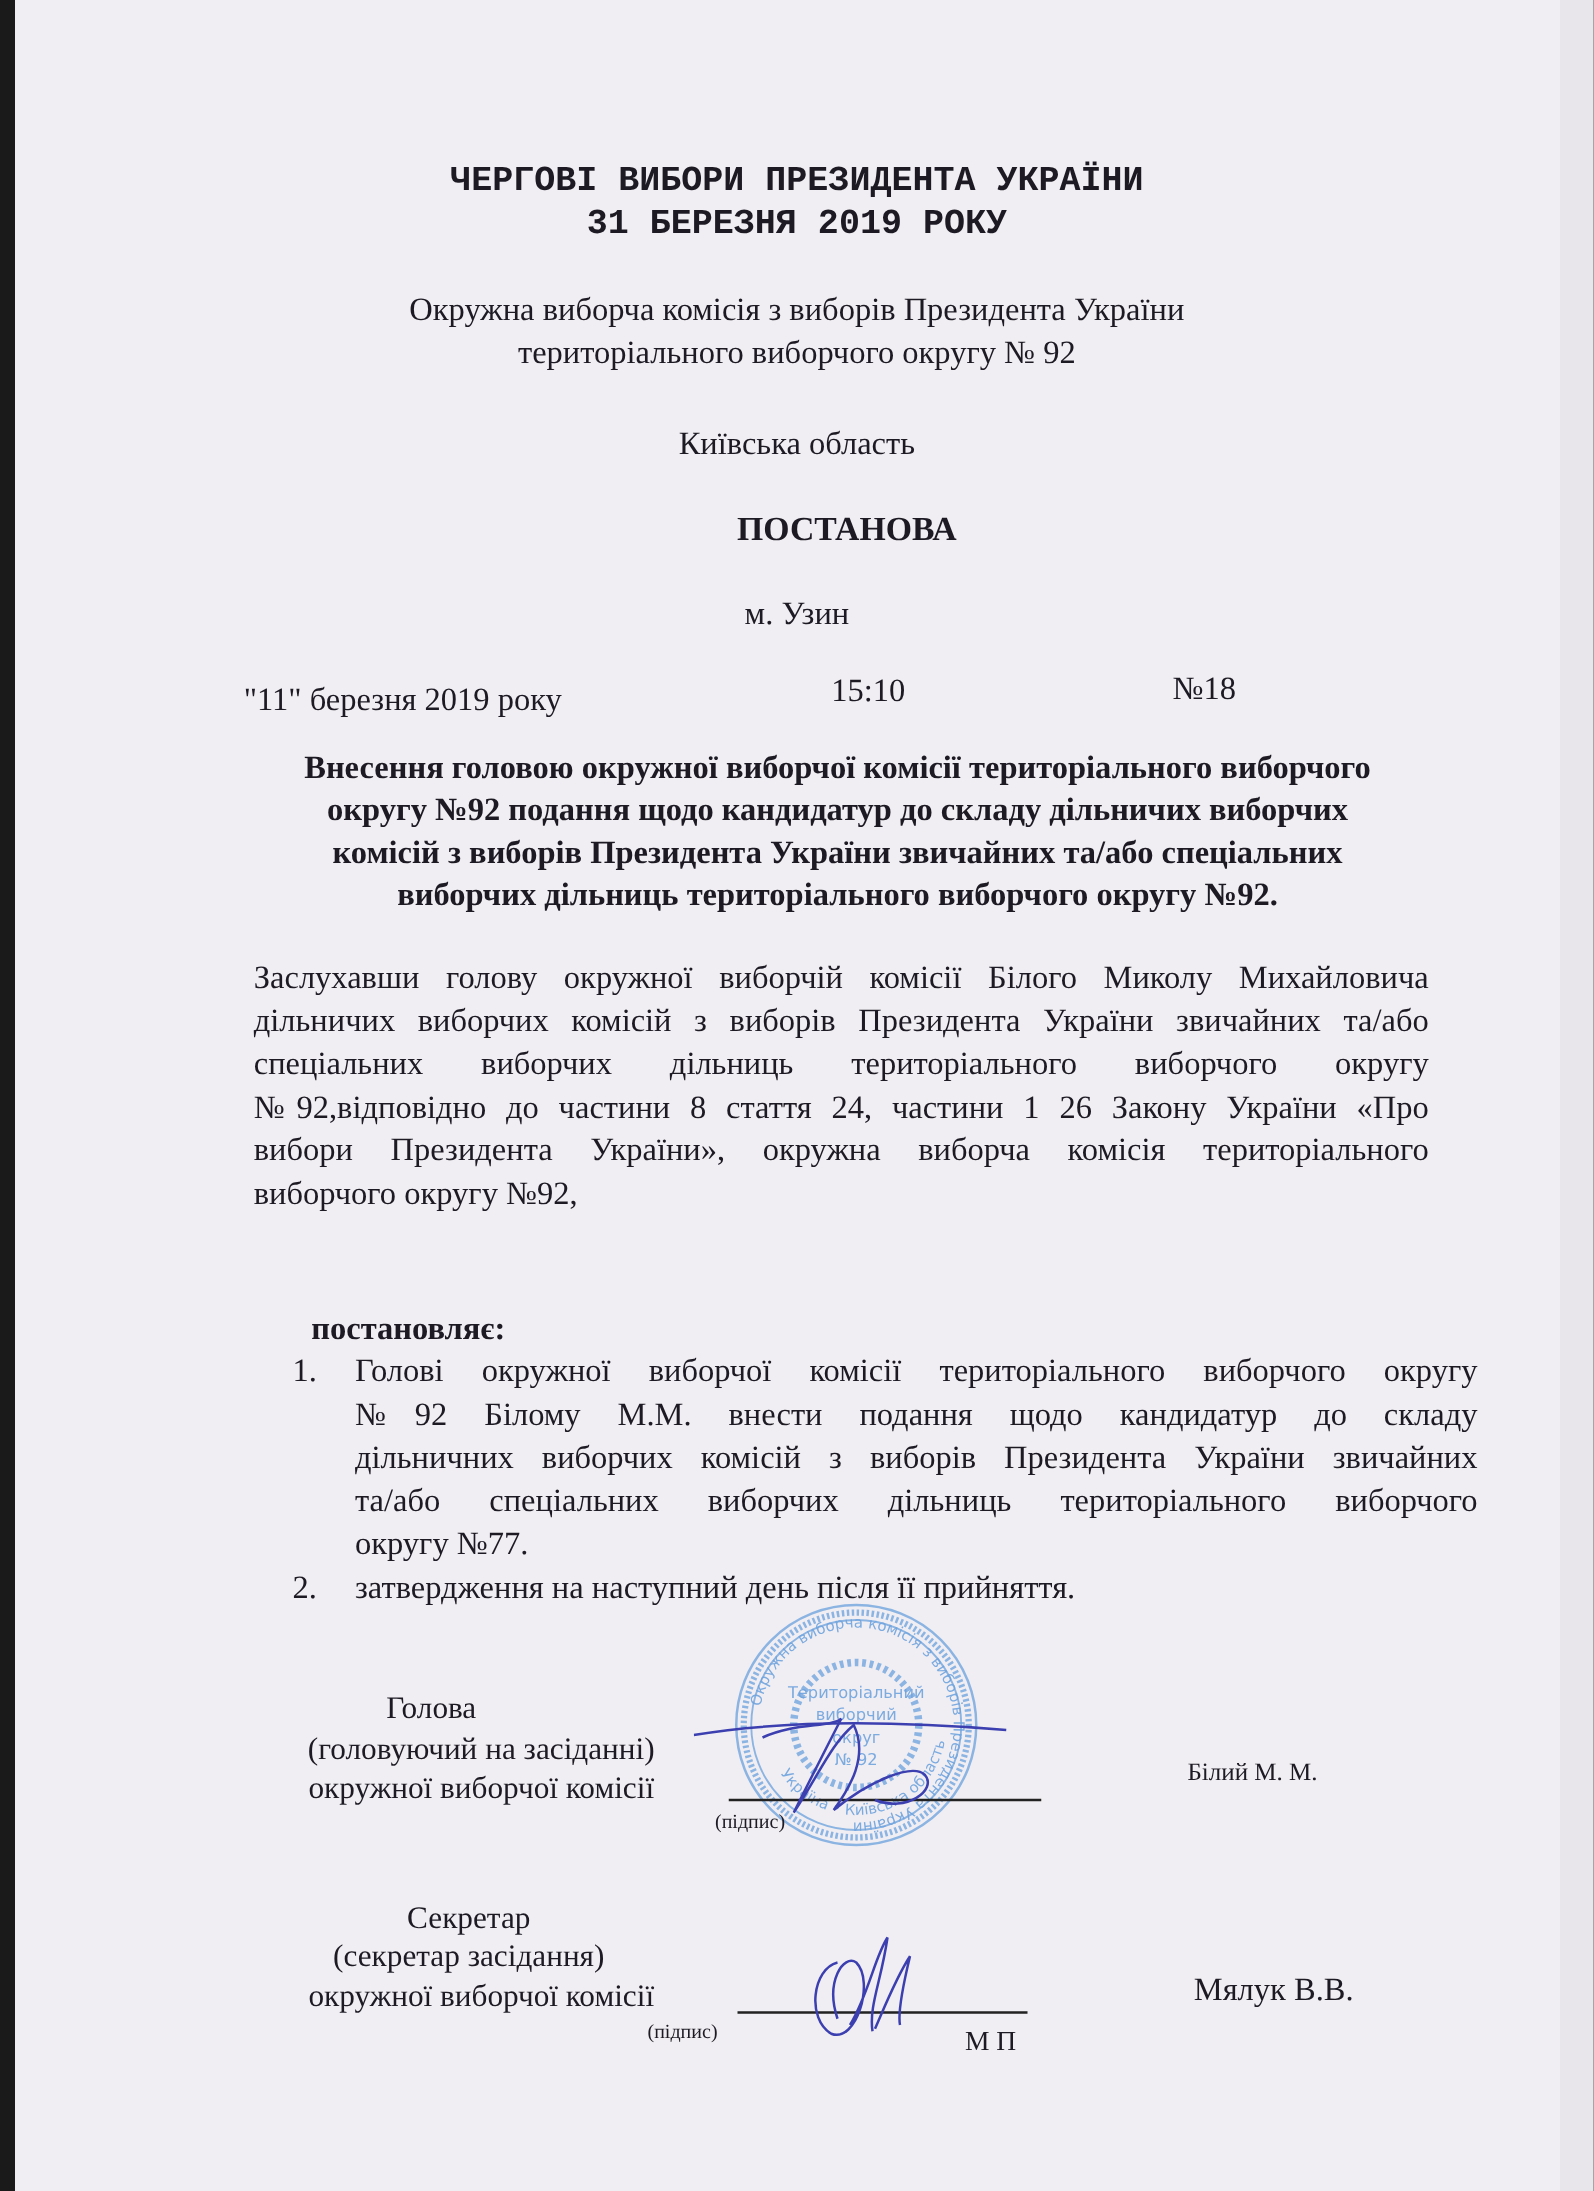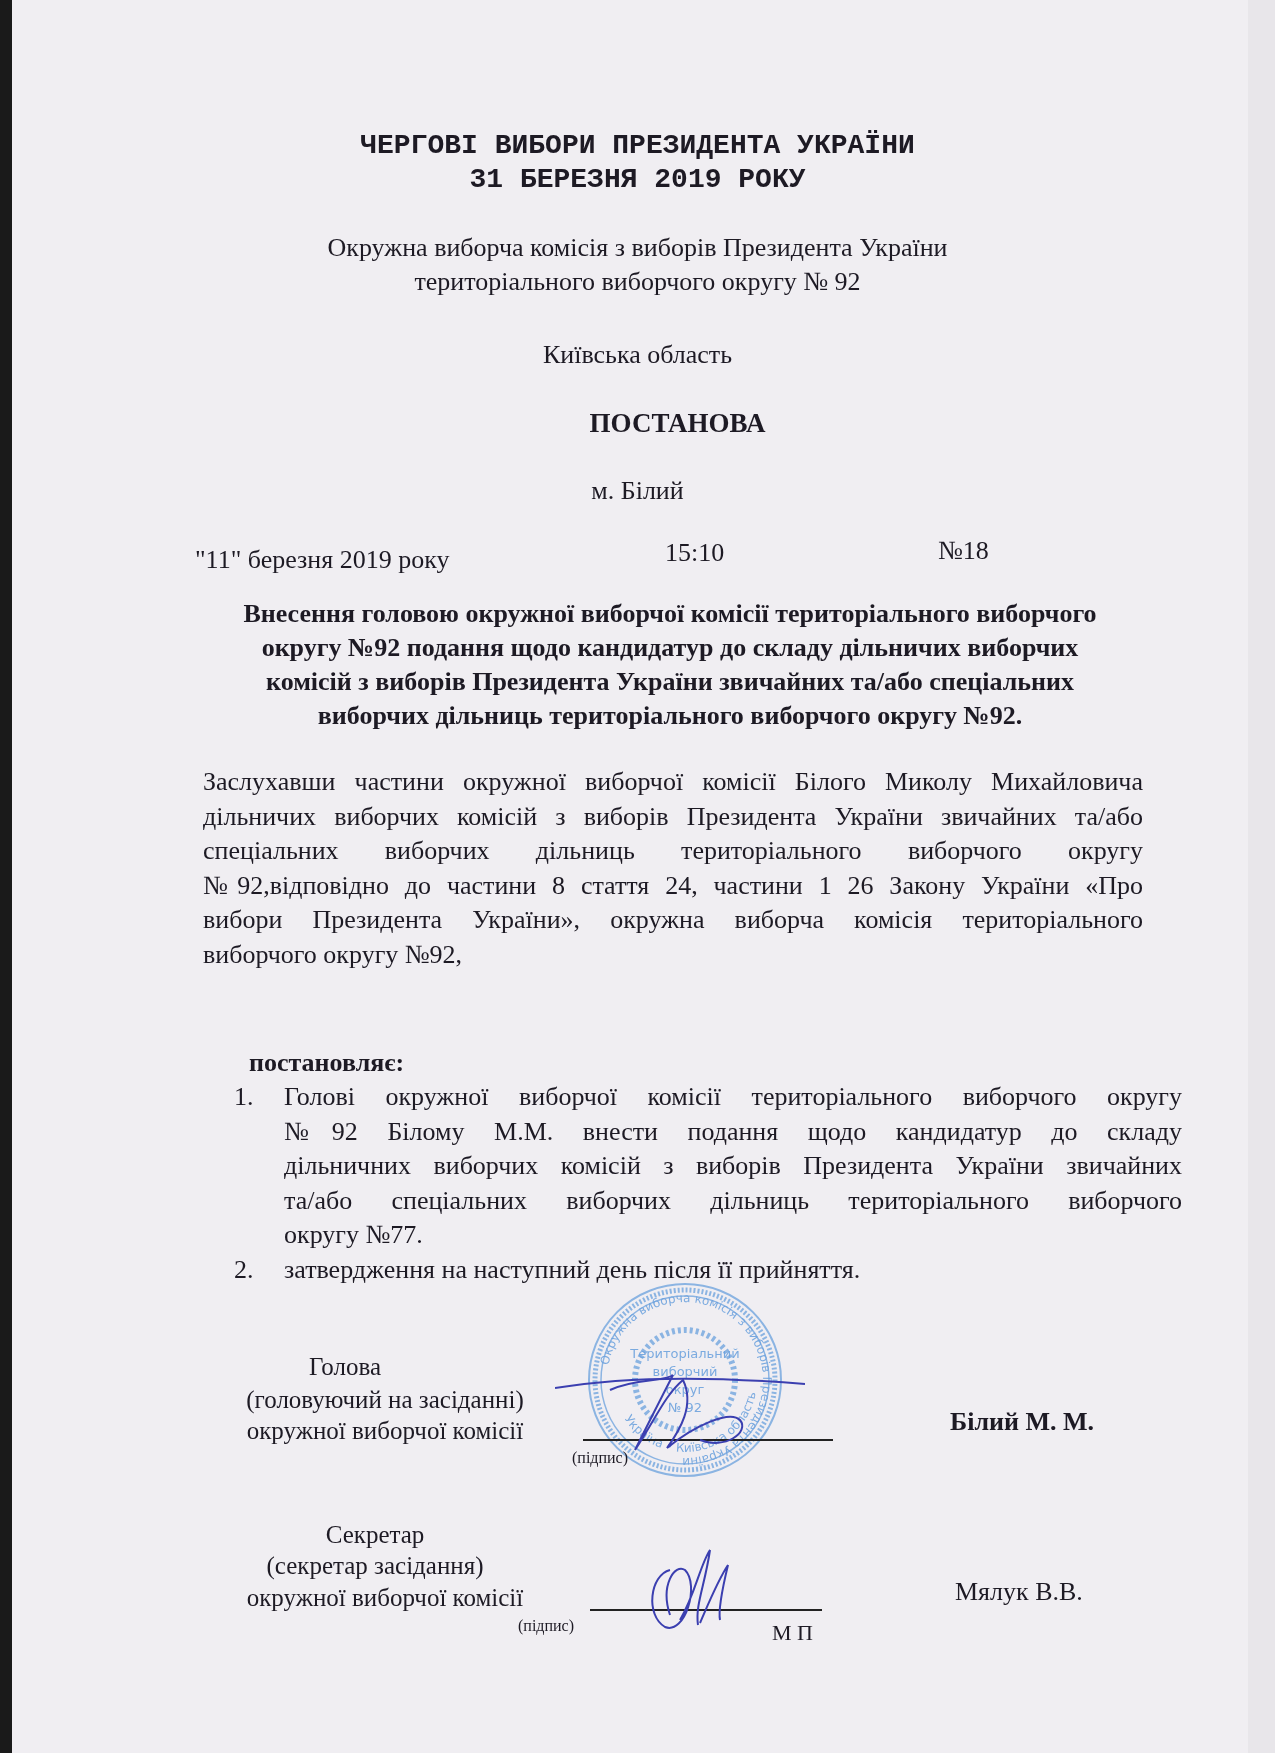--- a/index.html
+++ b/index.html
@@ -45,35 +45,35 @@
 <div class="abs hdr" style="top:129px;">ЧЕРГОВІ ВИБОРИ ПРЕЗИДЕНТА УКРАЇНИ</div>
 <div class="abs hdr" style="top:163px;">31 БЕРЕЗНЯ 2019 РОКУ</div>
 
 <div class="abs sub" style="top:231px;">Окружна виборча комісія з виборів Президента України</div>
 <div class="abs sub" style="top:265px;">територіального виборчого округу № 92</div>
 
 <div class="abs sub" style="top:338px;">Київська область</div>
 
 <div class="abs sub bold" style="top:406px; font-size:27px;">ПОСТАНОВА</div>
 
-<div class="abs sub" style="top:474px;">м. Білий</div>
+<div class="abs sub" style="top:474px;">м. Узин</div>
 
 <div class="abs" style="top:545px; left:195px; font-size:26px;">"11"  березня 2019 року</div>
 <div class="abs" style="top:538px; left:665px; font-size:26px;">15:10</div>
 <div class="abs" style="top:536px; left:938px; font-size:26px;">№18</div>
 
 <div class="abs title-block" style="top:597px;">
   <div>Внесення головою окружної виборчої комісії територіального виборчого</div>
   <div>округу №92 подання щодо кандидатур до складу дільничих виборчих</div>
   <div>комісій з виборів Президента України звичайних та/або спеціальних</div>
   <div>виборчих дільниць територіального виборчого округу №92.</div>
 </div>
 
 <div class="abs para" style="top:765px; left:203px; width:940px;">
-  <span class="line">Заслухавши частини окружної виборчої комісії Білого Миколу Михайловича</span>
+  <span class="line">Заслухавши голову окружної виборчій комісії Білого Миколу Михайловича</span>
   <span class="line">дільничих виборчих комісій з виборів Президента України звичайних та/або</span>
   <span class="line">спеціальних виборчих дільниць територіального виборчого округу</span>
   <span class="line">№92,відповідно до частини 8 стаття 24, частини 1 26 Закону України «Про</span>
   <span class="line">вибори Президента України», окружна виборча комісія територіального</span>
   <span class="line last">виборчого округу №92,</span>
 </div>
 
 <div class="abs bold" style="top:1048px; left:209px; font-size:26px;">постановляє:</div>
 
 <div class="abs list" style="top:1080px; left:234px; width:948px;">
@@ -115,21 +115,21 @@
 
 <div class="abs sig-label" style="top:1352px; left:215px; width:260px; text-align:center;">Голова</div>
 <div class="abs sig-label" style="top:1385px; left:205px; width:360px;">(головуючий на засіданні)</div>
 <div class="abs sig-label" style="top:1416px; left:210px; width:350px;">окружної виборчої комісії</div>
 <div class="line-rule" style="left:583px; top:1439px; width:250px;"></div>
 <div class="abs small" style="top:1449px; left:572px;">(підпис)</div>
 <svg class="abs" style="left:555px; top:1370px;" width="260" height="90" viewBox="0 0 260 90">
   <path d="M0,18 C60,8 140,5 250,14" fill="none" stroke="#3b3fb0" stroke-width="2"></path>
   <path d="M55,20 C80,8 110,12 118,5 C100,40 90,60 80,80 C100,50 110,25 128,10 C140,35 125,60 112,78 C140,55 175,40 185,50 C195,62 170,80 145,70" fill="none" stroke="#3b3fb0" stroke-width="2"></path>
 </svg>
-<div class="abs" style="top:1407px; left:950px; font-size:26px;font-weight:bold;">Білий М. М.</div>
+<div class="abs" style="top:1407px; left:950px; font-size:20px;">Білий М. М.</div>
 
 <div class="abs sig-label" style="top:1520px; left:245px; width:260px;">Секретар</div>
 <div class="abs sig-label" style="top:1551px; left:225px; width:300px;">(секретар засідання)</div>
 <div class="abs sig-label" style="top:1583px; left:210px; width:350px;">окружної виборчої комісії</div>
 <div class="line-rule" style="left:590px; top:1609px; width:232px;"></div>
 <div class="abs small" style="top:1617px; left:518px;">(підпис)</div>
 <div class="abs" style="top:1620px; left:772px; font-size:22px;">М П</div>
 <svg class="abs" style="left:640px; top:1545px;" width="110" height="90" viewBox="0 0 110 90">
   <path d="M30,25 C10,30 5,70 25,82 C45,90 60,40 45,25 C35,18 20,40 30,70 M40,75 C55,50 60,20 70,5 C65,40 55,60 58,80 M60,78 C70,55 78,35 88,20 C82,45 78,65 80,75" fill="none" stroke="#3b3fb0" stroke-width="2"></path>
 </svg>

